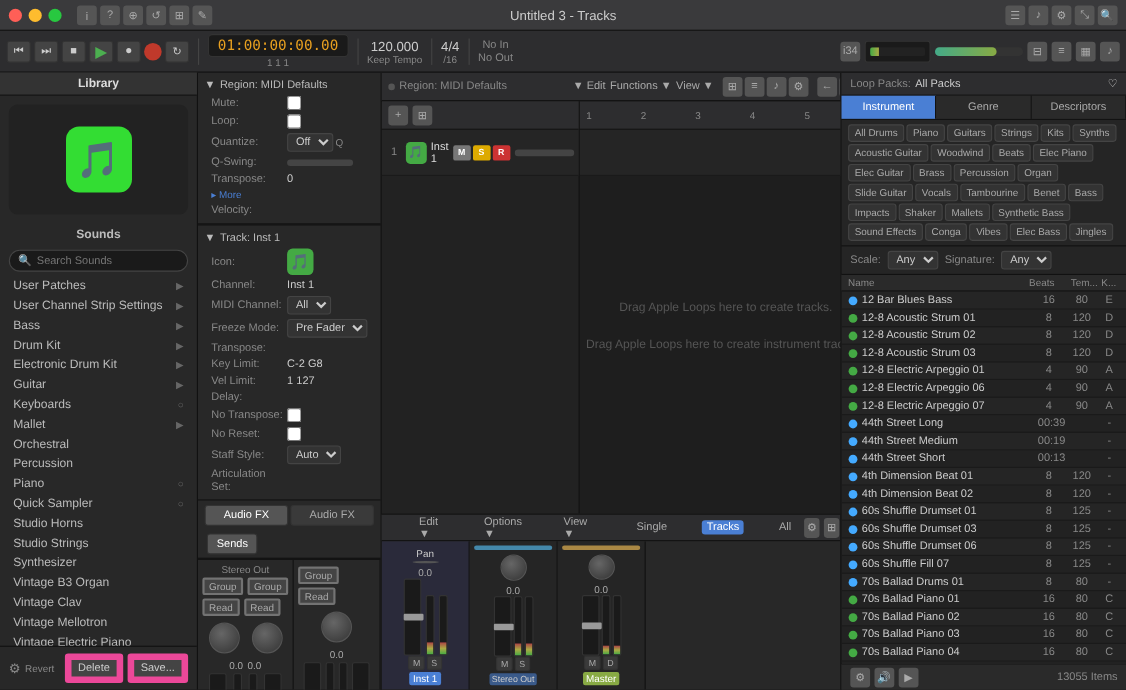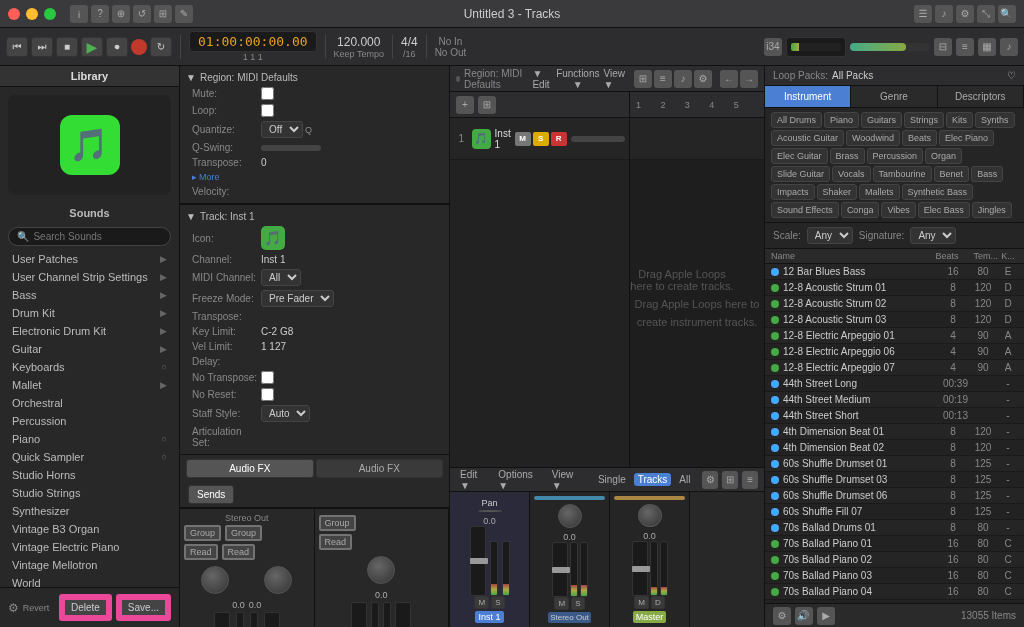--- a/index.html
+++ b/index.html
@@ -89,21 +89,21 @@
     .arrange-area { flex: 1; background: #1e1e1e; position: relative; overflow: hidden; display: flex; flex-direction: column; }
     .arrange-ruler { height: 26px; background: #2d2d2f; border-bottom: 1px solid #111; display: flex; align-items: center; padding: 0 6px; }
     .ruler-marks { display: flex; gap: 0; flex: 1; }
     .ruler-mark { font-size: 9px; color: #888; flex: 1; }
     .drop-zone { flex: 1; display: flex; align-items: center; justify-content: center; }
     .drop-text { color: #555; font-size: 11px; text-align: center; line-height: 1.6; }
 
     
     .mixer-bottom { height: 160px; background: #282828; border-top: 1px solid #111; display: flex; flex-direction: column; }
     .mixer-toolbar { height: 24px; background: #2d2d2f; display: flex; align-items: center; padding: 0 6px; gap: 4px; border-bottom: 1px solid #111; }
-    .mixer-btn { font-size: 10px; color: #aaa; cursor: pointer; padding: 1px 4px; }
+    .mixer-btn { font-size: 10px; color: #aaa; cursor: pointer; padding: 1px 4px; margin-left: 24px; }
     .mixer-btn.active { color: #fff; background: #4a7fd4; border-radius: 3px; }
     .mixer-channels { flex: 1; display: flex; overflow: hidden; }
     .mixer-channel { width: 80px; border-right: 1px solid #111; display: flex; flex-direction: column; align-items: center; padding: 4px 4px; background: #252525; }
     .mixer-channel.active { background: #2a2a3a; }
     .ch-knob { width: 28px; height: 28px; background: radial-gradient(circle at 40% 35%, #666, #333); border-radius: 50%; border: 1px solid #555; margin: 2px; }
     .ch-fader-area { flex: 1; display: flex; align-items: flex-end; gap: 4px; width: 100%; justify-content: center; }
     .ch-fader { width: 16px; height: 70px; background: #1a1a1a; border: 1px solid #333; border-radius: 2px; position: relative; }
     .ch-fader-handle { width: 18px; height: 6px; background: #999; border-radius: 1px; position: absolute; left: -1px; top: 45%; }
     .ch-val { font-size: 9px; color: #aaa; }
     .ch-label { font-size: 9px; color: #888; margin-top: 2px; text-align: center; }
@@ -295,24 +295,27 @@
       <div class="library-item">
           <span>Studio Strings</span>
         </div>
       <div class="library-item">
           <span>Synthesizer</span>
         </div>
       <div class="library-item">
           <span>Vintage B3 Organ</span>
         </div>
       <div class="library-item">
+          <span>Vintage Clav</span>
+        </div>
+      <div class="library-item">
+          <span>Vintage Mellotron</span>
+        </div>
+      <div class="library-item">
           <span>Vintage Electric Piano</span>
-        </div>
-      <div class="library-item">
-          <span>Vintage Mellotron</span>
         </div>
       <div class="library-item">
           <span>World</span>
         </div>
 
     </div>
     <div class="library-bottom">
       <span class="lib-btn-icon">⚙</span>
       <span style="flex:1;font-size:9px;color:#888;">Revert</span>
       <span class="lib-btn">Delete</span>

